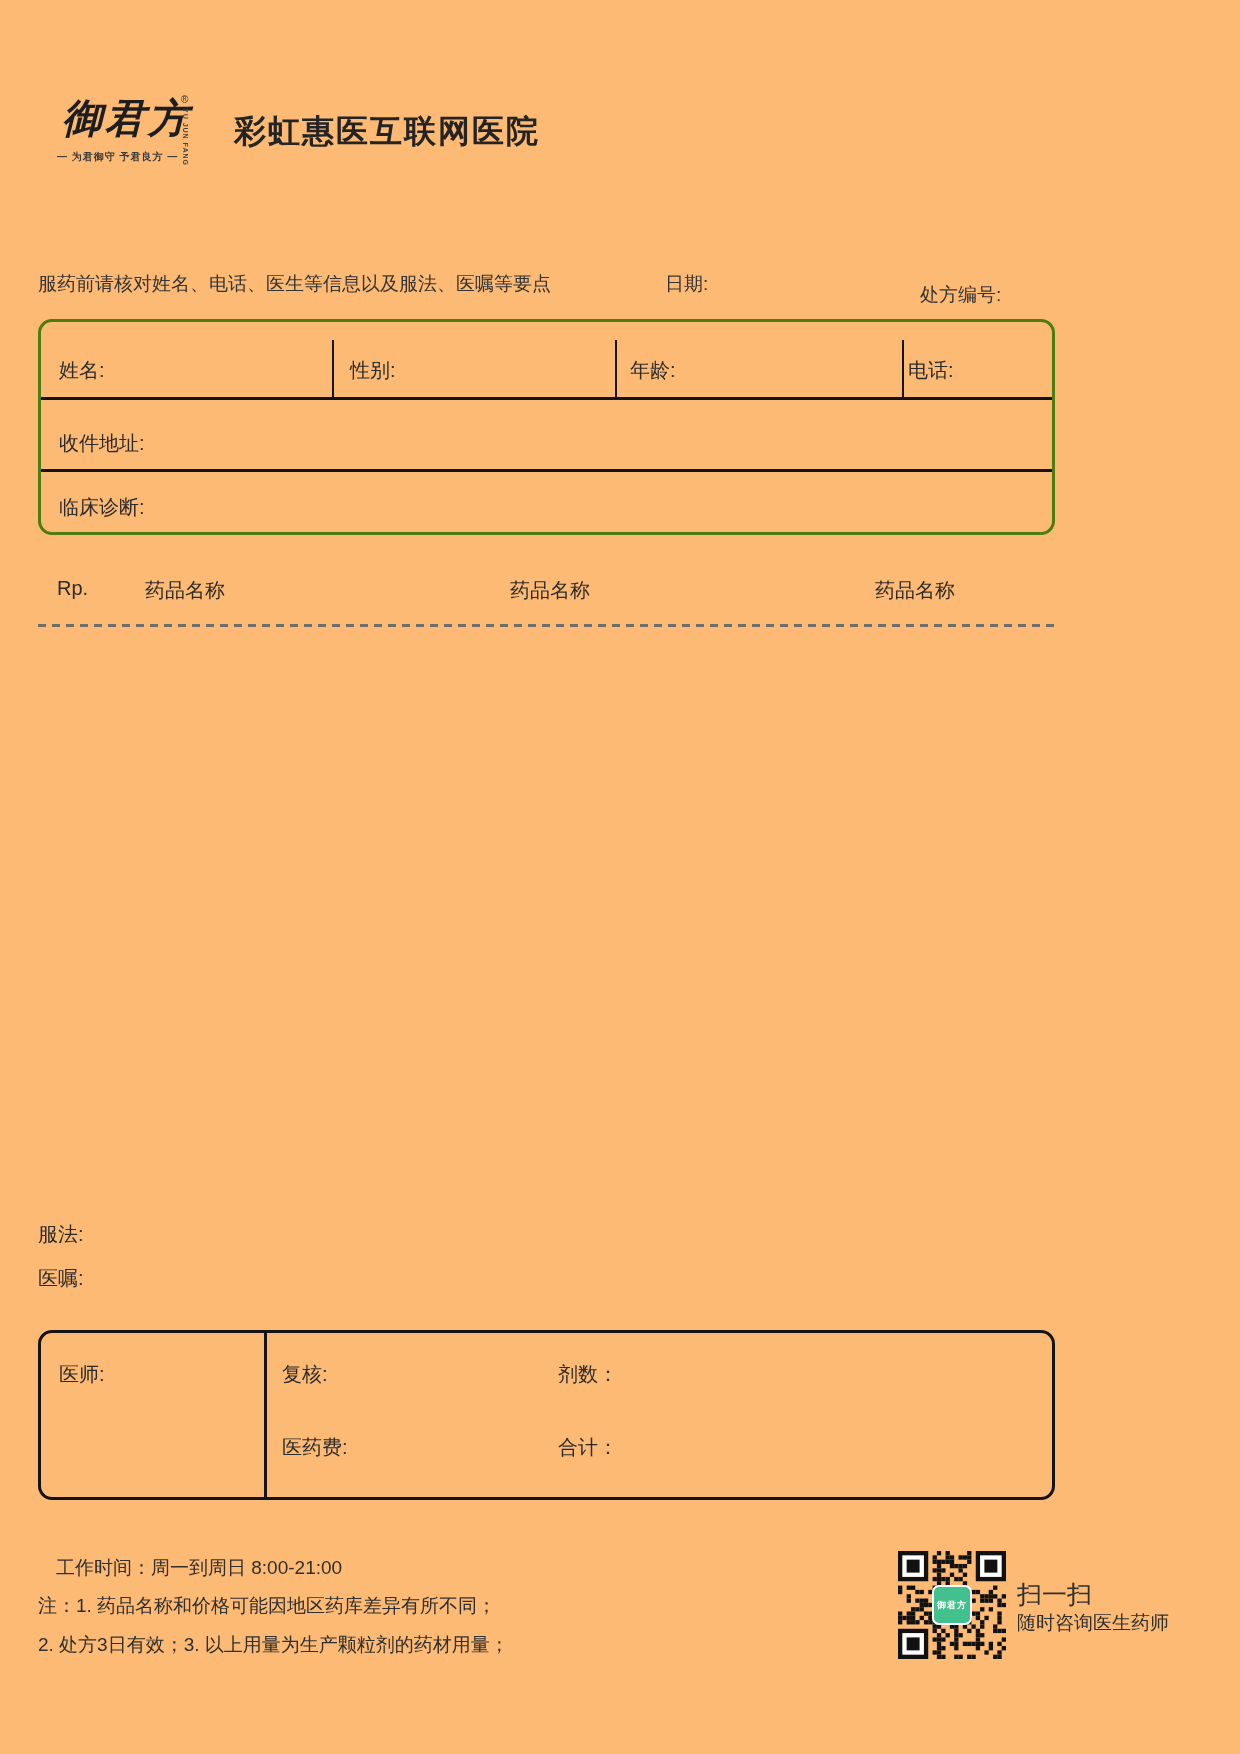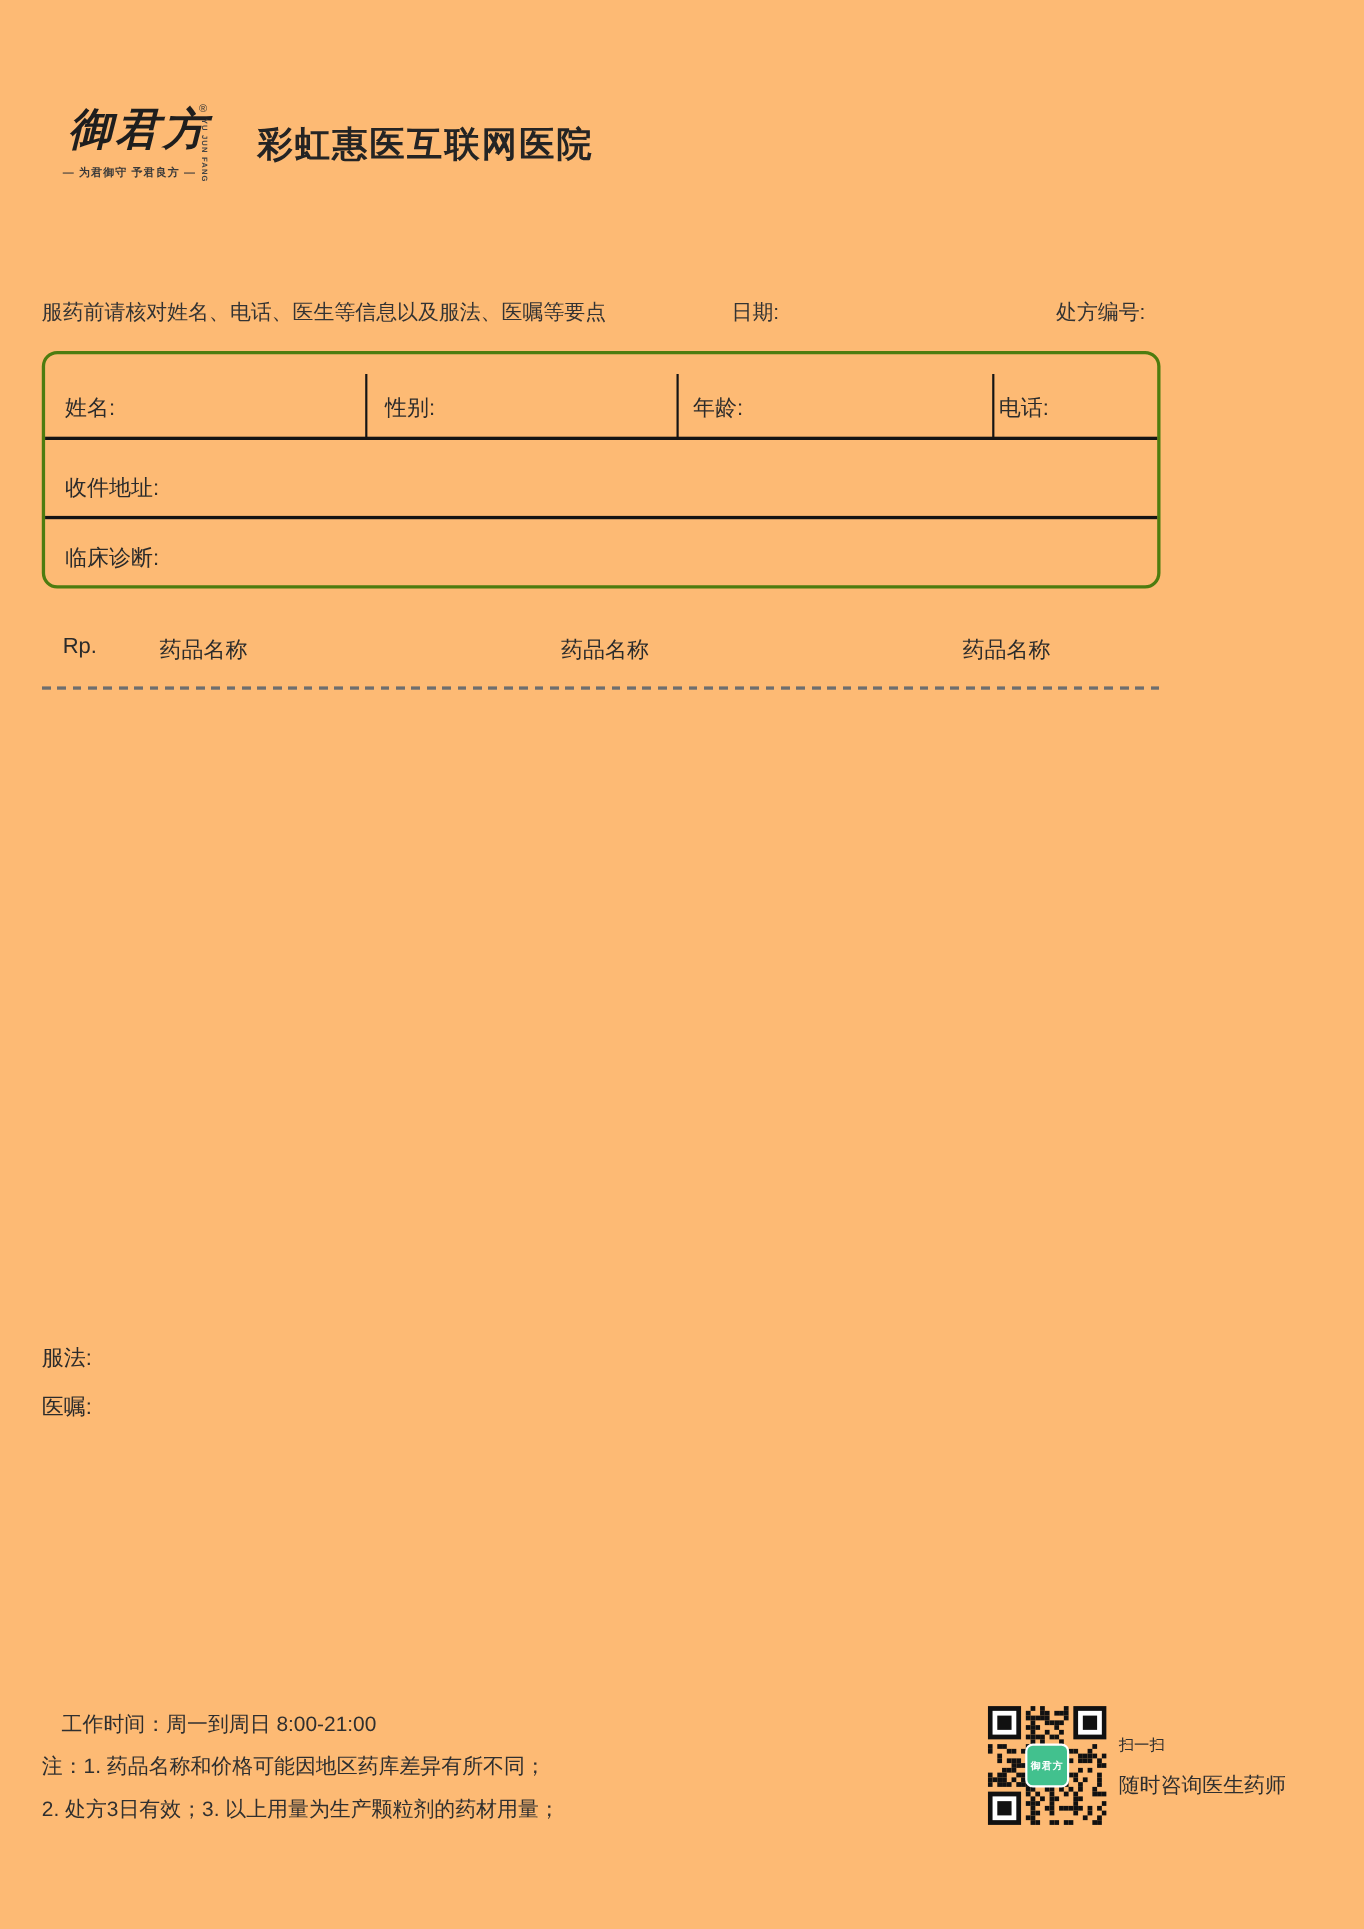--- a/index.html
+++ b/index.html
@@ -23,21 +23,21 @@
     color:#3a3a3a;white-space:nowrap;font-weight:bold;
   }
   .hospital-title{
     position:absolute;left:234px;top:110px;margin:0;font-size:32px;font-weight:900;
     letter-spacing:2px;color:#242424;white-space:nowrap;
   }
   
   .notice,.date-label,.rx-label{position:absolute;top:271px;font-size:19px;color:#333;white-space:nowrap;}
   .notice{left:38px;}
   .date-label{left:665px;}
-  .rx-label{left:960px;}
+  .rx-label{left:920px;margin-top:11px;}
   
   .patient-box{
     position:absolute;left:38px;top:319px;width:1017px;height:216px;
     border:3px solid #4d7c0f;border-radius:14px;box-sizing:border-box;
   }
   .patient-box .lbl{position:absolute;font-size:20px;color:#2b2b2b;white-space:nowrap;}
   .lbl-name{left:18px;top:35px;}
   .lbl-gender{left:309px;top:35px;}
   .lbl-age{left:589px;top:35px;}
   .lbl-phone{left:867px;top:35px;}
@@ -76,21 +76,21 @@
   .note-line1{position:absolute;left:38px;top:1593px;font-size:19px;color:#2f2f2f;white-space:nowrap;}
   .note-line2{position:absolute;left:38px;top:1632px;font-size:19px;color:#2f2f2f;white-space:nowrap;}
   .qr-wrap{position:absolute;left:898px;top:1551px;width:108px;height:108px;}
   .qr-wrap svg{display:block;}
   .qr-center{
     position:absolute;left:50%;top:50%;transform:translate(-50%,-50%);
     width:36px;height:36px;background:#42c18e;border:2px solid #fff;border-radius:7px;
     display:flex;align-items:center;justify-content:center;
     color:#fff;font-size:9px;font-weight:bold;letter-spacing:1px;white-space:nowrap;
   }
-  .qr-cap1{position:absolute;left:1017px;top:1578px;font-size:14px;color:#2f2f2f;white-space:nowrap;}
+  .qr-cap1{position:absolute;left:1017px;top:1578px;font-size:25px;color:#2f2f2f;white-space:nowrap;}
   .qr-cap2{position:absolute;left:1017px;top:1610px;font-size:19px;color:#2f2f2f;white-space:nowrap;}
 </style>
 </head>
 <body>
 
 <div class="page">
 
   <div class="logo-text">御君方</div>
   <div class="logo-reg">®</div>
   <div class="logo-vertical">YU JUN FANG</div>
@@ -119,20 +119,28 @@
   <span class="drug-col c1">药品名称</span>
   <span class="drug-col c2">药品名称</span>
   <span class="drug-col c3">药品名称</span>
   <div class="dashed-divider"></div>
 
   <div class="rx-area"></div>
 
   <div class="usage-label">服法:</div>
   <div class="advice-label">医嘱:</div>
 
+  <section class="summary-box">
+    <span class="lbl sb-doctor">医师:</span>
+    <div class="sb-vdiv"></div>
+    <span class="lbl sb-review">复核:</span>
+    <span class="lbl sb-doses">剂数：</span>
+    <span class="lbl sb-fee">医药费:</span>
+    <span class="lbl sb-total">合计：</span>
+  </section>
 
   <div class="work-time">工作时间：周一到周日 8:00-21:00</div>
   <div class="note-line1">注：1. 药品名称和价格可能因地区药库差异有所不同；</div>
   <div class="note-line2">2. 处方3日有效；3. 以上用量为生产颗粒剂的药材用量；</div>
 
   <div class="qr-wrap">
     <svg id="qr-svg" width="108" height="108" viewBox="0 0 108 108">
         <rect x="38.88" y="0" width="4.32" height="4.32" fill="#111"></rect>
         <rect x="47.52" y="0" width="4.32" height="4.32" fill="#111"></rect>
         <rect x="69.12" y="0" width="4.32" height="4.32" fill="#111"></rect>

